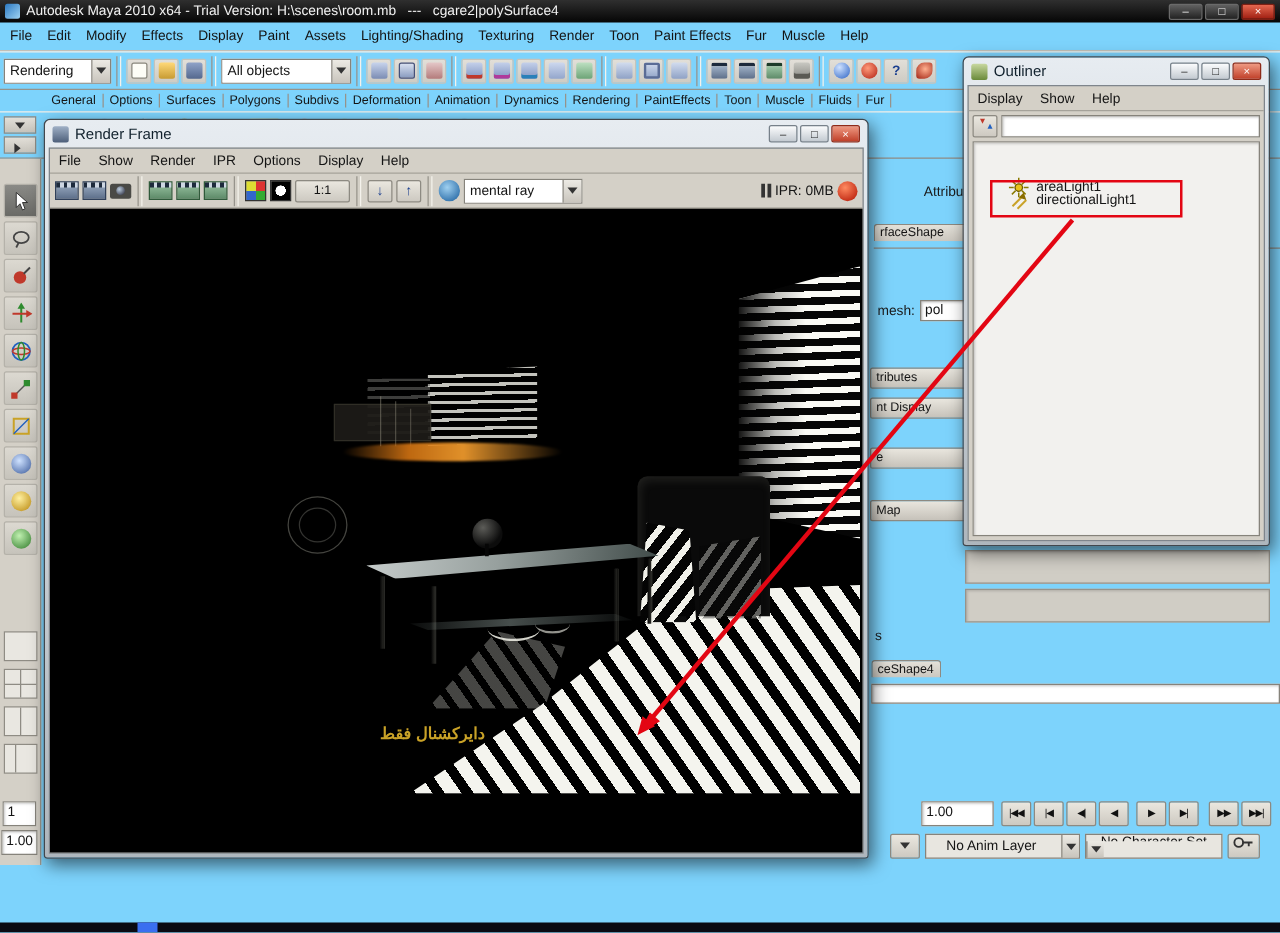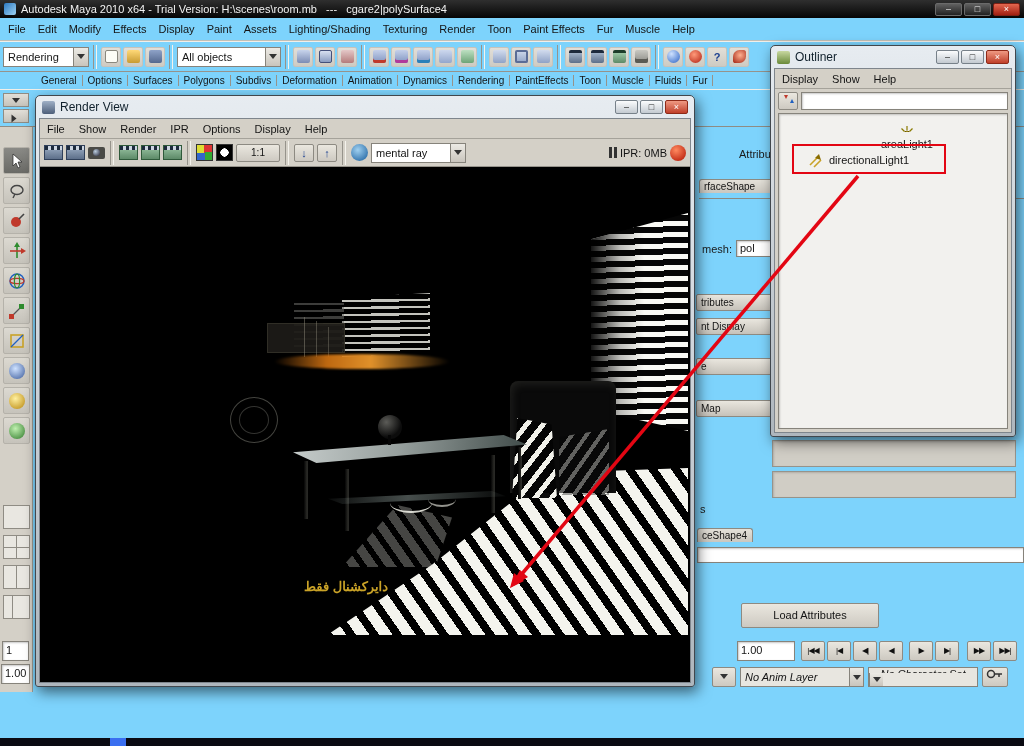--- a/index.html
+++ b/index.html
@@ -31,21 +31,21 @@
 
 #toolbox{left:0;top:127px;width:33px;height:565px;background:#d4d0c7;border-right:1px solid #9b988f;}
 .tool{position:absolute;left:3px;width:27px;height:27px;border:1px solid #b5b2aa;border-radius:2px;background:linear-gradient(#dcd9d1,#c6c3bb);display:flex;align-items:center;justify-content:center;}
 .tool.active{background:linear-gradient(#8a8a86,#6a6a66);}
 .lay{position:absolute;left:3px;width:27px;height:24px;background:#e9e7e1;border:1px solid #8f8c84;}
 
 .sunk{position:absolute;background:#fff;border:1px solid #86837b;box-shadow:inset 1px 1px 2px rgba(0,0,0,.22);padding:2px 3px;overflow:hidden;white-space:nowrap;}
 .btn{position:absolute;background:linear-gradient(#eae7df,#cdc9c1);border:1px solid #8d8a82;border-radius:2px;text-align:center;}
 .pbtn{width:24px;height:20px;font-size:8px;letter-spacing:-1px;line-height:18px;color:#111;}
 .bcombo{position:absolute;height:20px;background:#e8e6e0;border:1px solid #86837b;display:flex;align-items:center;}
-.bcombo .ct{flex:1;padding:0 4px;overflow:hidden;white-space:nowrap;font-style:italic;}
+.bcombo .ct{flex:1;padding:0 16px;overflow:hidden;white-space:nowrap;}
 .bcombo .ca{width:14px;align-self:stretch;background:linear-gradient(#eceae4,#c9c5bd);border-left:1px solid #86837b;display:flex;align-items:center;justify-content:center;}
 #melbar{left:0;top:692px;width:1024px;height:24px;border-top:1px solid #f1efe9;background:#d4d0c7;}
 #helpline{left:0;top:716px;width:1024px;height:22px;border-top:1px solid #96938b;background:#d4d0c7;}
 #taskbar{left:0;top:738px;width:1024px;height:8px;background:#0a0a12;}
 
 .frag{position:absolute;color:#1a1a1a;white-space:nowrap;}
 .aebar{position:absolute;height:17px;background:linear-gradient(#e9e6de,#c6c2ba);border:1px solid #8d8a82;border-radius:2px;font-size:10px;line-height:15px;padding-left:4px;overflow:hidden;white-space:nowrap;}
 .aetab{position:absolute;background:linear-gradient(#e4e1d9,#cbc7bf);border:1px solid #8d8a82;border-bottom:none;border-radius:3px 3px 0 0;padding:1px 4px;font-size:10px;overflow:hidden;white-space:nowrap;}
 .aerow{position:absolute;background:#d0cdc5;border:1px solid #96938b;box-shadow:inset 1px 1px 2px rgba(0,0,0,.15);}
 
@@ -304,21 +304,20 @@
   <span class="sunk" style="left:736px;top:240px;width:40px;height:17px;padding:1px 3px;">pol</span>
   <span class="aebar" style="left:696px;top:294px;width:92px;">tributes</span>
   <span class="aebar" style="left:696px;top:318px;width:92px;">nt Display</span>
   <span class="aebar" style="left:696px;top:358px;width:92px;">e</span>
   <span class="aebar" style="left:696px;top:400px;width:92px;">Map</span>
   <span class="aerow" style="left:772px;top:440px;width:244px;height:27px;"></span>
   <span class="aerow" style="left:772px;top:471px;width:244px;height:27px;"></span>
   <span class="frag" style="left:700px;top:503px;">s</span>
   <span class="aetab" style="left:697px;top:528px;width:56px;">ceShape4</span>
   <span class="sunk" style="left:697px;top:547px;width:327px;height:16px;padding:0;"></span>
-  <span class="btn" style="left:741px;top:603px;width:138px;height:25px;line-height:23px;">Load Attributes</span>
 
   <span class="sunk" style="left:2px;top:641px;width:27px;height:20px;">1</span>
   <span class="sunk" style="left:1px;top:664px;width:29px;height:20px;">1.00</span>
   <span class="sunk" style="left:737px;top:641px;width:58px;height:20px;">1.00</span>
   <span class="btn pbtn" style="left:801px;top:641px;">|◀◀</span>
   <span class="btn pbtn" style="left:827px;top:641px;">|◀</span>
   <span class="btn pbtn" style="left:853px;top:641px;">◀|</span>
   <span class="btn pbtn" style="left:879px;top:641px;">◀</span>
   <span class="btn pbtn" style="left:909px;top:641px;">▶</span>
   <span class="btn pbtn" style="left:935px;top:641px;">▶|</span>
@@ -347,21 +346,21 @@
 
 
 
   <div id="taskbar" class="abs">
     <span class="abs" style="left:110px;top:0;width:16px;height:8px;background:#3a6ff0;"></span>
   </div>
 
   <div class="window" style="left:35px;top:95px;width:660px;height:592px;z-index:10;">
     <div class="win-title">
       <span class="win-icon" style="background:linear-gradient(#9fb0c6,#4d5f7a);"></span>
-      <span>Render View</span>
+      <span>Render Frame</span>
       <span class="wbtns">
         <span class="wbtn">–</span>
         <span class="wbtn">□</span>
         <span class="wbtn close">×</span>
       </span>
     </div>
     <div class="win-body">
       <div class="wmenu">
         <span>File</span>
         <span>Show</span>
@@ -461,21 +460,21 @@
         <span>Help</span>
       </div>
       <div class="ol-filter">
         <span class="btn" style="position:static;width:20px;height:18px;flex:none;"><svg width="14" height="12">
               <polygon points="3,2 7,2 5,6" fill="#c0392b"></polygon>
               <polygon points="9,10 13,10 11,6" fill="#2060c0"></polygon>
             </svg></span>
         <input class="sunk" style="position: static; flex: 1 1 0%; height: 18px;">
       </div>
       <div class="ol-list">
-        <div class="ol-row" style="top:12px;flex-direction:column;">
+        <div class="ol-row" style="top:24px;">
           <svg width="16" height="16">
               <circle cx="8" cy="8" r="3" fill="#e8c21a" stroke="#6b5900"></circle>
               <g stroke="#8a7a00" stroke-width="1.2">
                 <line x1="8" y1="0" x2="8" y2="4"></line>
                 <line x1="8" y1="12" x2="8" y2="16"></line>
                 <line x1="0" y1="8" x2="4" y2="8"></line>
                 <line x1="12" y1="8" x2="16" y2="8"></line>
                 <line x1="2.5" y1="2.5" x2="5.5" y2="5.5"></line>
                 <line x1="10.5" y1="10.5" x2="13.5" y2="13.5"></line>
                 <line x1="13.5" y1="2.5" x2="10.5" y2="5.5"></line>

